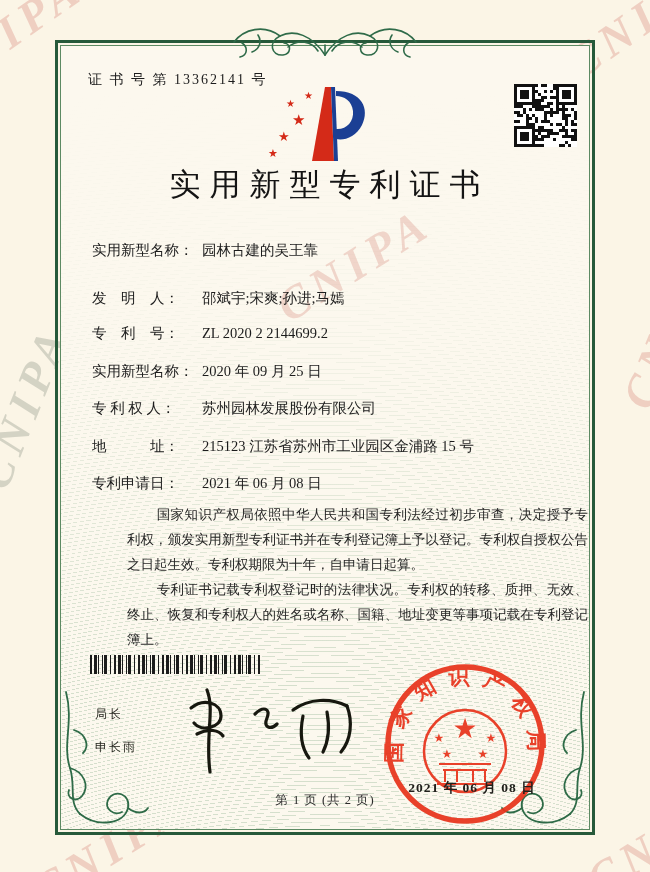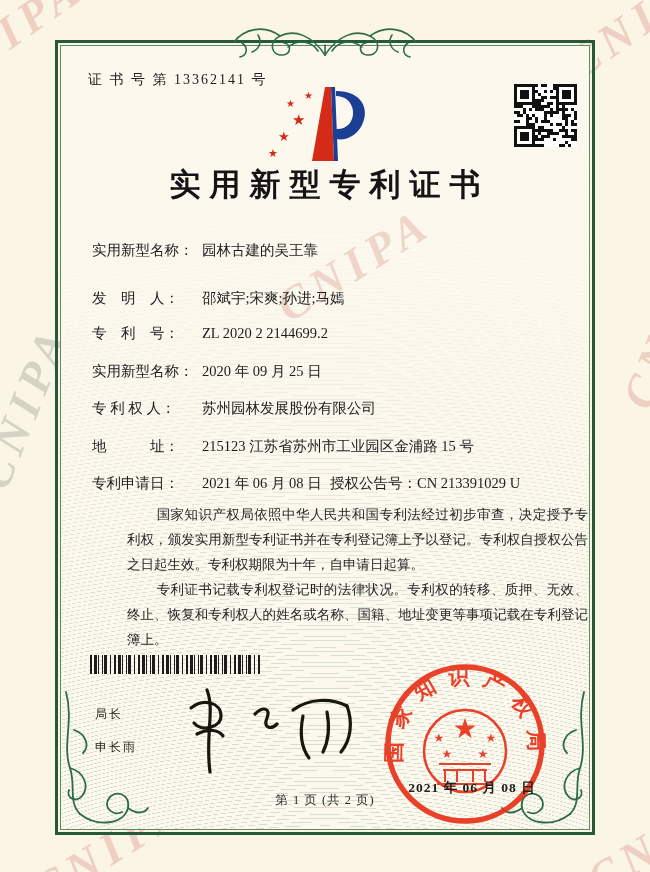--- a/index.html
+++ b/index.html
@@ -54,21 +54,21 @@
   
   .content{position:absolute;inset:0;z-index:3;}
   .cert-no{position:absolute;left:88px;top:71px;font-size:14px;letter-spacing:2px;}
   .logo{position:absolute;left:266px;top:83px;}
   .qr{position:absolute;left:514px;top:84px;width:63px;height:63px;background:#fff;}
   .qr .finder{position:absolute;width:21px;height:21px;border:3px solid #111;box-sizing:border-box;}
   .qr .finder::after{content:"";position:absolute;inset:3px;background:#111;}
   .qr .f-tl{left:0;top:0;} .qr .f-tr{right:0;top:0;} .qr .f-bl{left:0;bottom:0;}
   .title{
     position:absolute;left:0;right:0;top:164px;
-    text-align:center;font-size:31px;font-weight:bold;
+    text-align:center;font-size:31px;font-weight:normal;
     letter-spacing:9px;text-indent:9px;color:#141414;
   }
   .row{position:absolute;left:92px;right:58px;font-size:14.5px;white-space:nowrap;}
   .row .lbl{display:inline-block;min-width:110px;}
   .row .pair2{position:absolute;left:238px;top:0;}
   .r0{top:241px;} .r1{top:289px;} .r2{top:324px;} .r3{top:362px;}
   .r4{top:399px;} .r5{top:437px;} .r6{top:474px;}
   .paras{position:absolute;left:92px;right:62px;top:503px;margin-left:35px;}
   .paras p{
     margin:0;font-size:13.5px;line-height:1.85;
@@ -321,23 +321,20 @@
       <span class="lbl">实用新型名称：</span><span class="val">2020 年 09 月 25 日</span>
     </div>
     <div class="row r4">
       <span class="lbl">专 利 权 人：</span><span class="val">苏州园林发展股份有限公司</span>
     </div>
     <div class="row r5">
       <span class="lbl">地　　　址：</span><span class="val">215123 江苏省苏州市工业园区金浦路 15 号</span>
     </div>
     <div class="row r6">
       <span class="lbl">专利申请日：</span><span class="val">2021 年 06 月 08 日</span>
-      <span class="pair2">
-        <span>授权公告号：</span><span>CN 213391029 U</span>
-      </span>
     </div>
 
     <div class="paras">
       <p>国家知识产权局依照中华人民共和国专利法经过初步审查，决定授予专利权，颁发实用新型专利证书并在专利登记簿上予以登记。专利权自授权公告之日起生效。专利权期限为十年，自申请日起算。</p>
       <p>专利证书记载专利权登记时的法律状况。专利权的转移、质押、无效、终止、恢复和专利权人的姓名或名称、国籍、地址变更等事项记载在专利登记簿上。</p>
     </div>
 
     <div class="barcode"></div>
 
     <div class="official t">局长</div>

